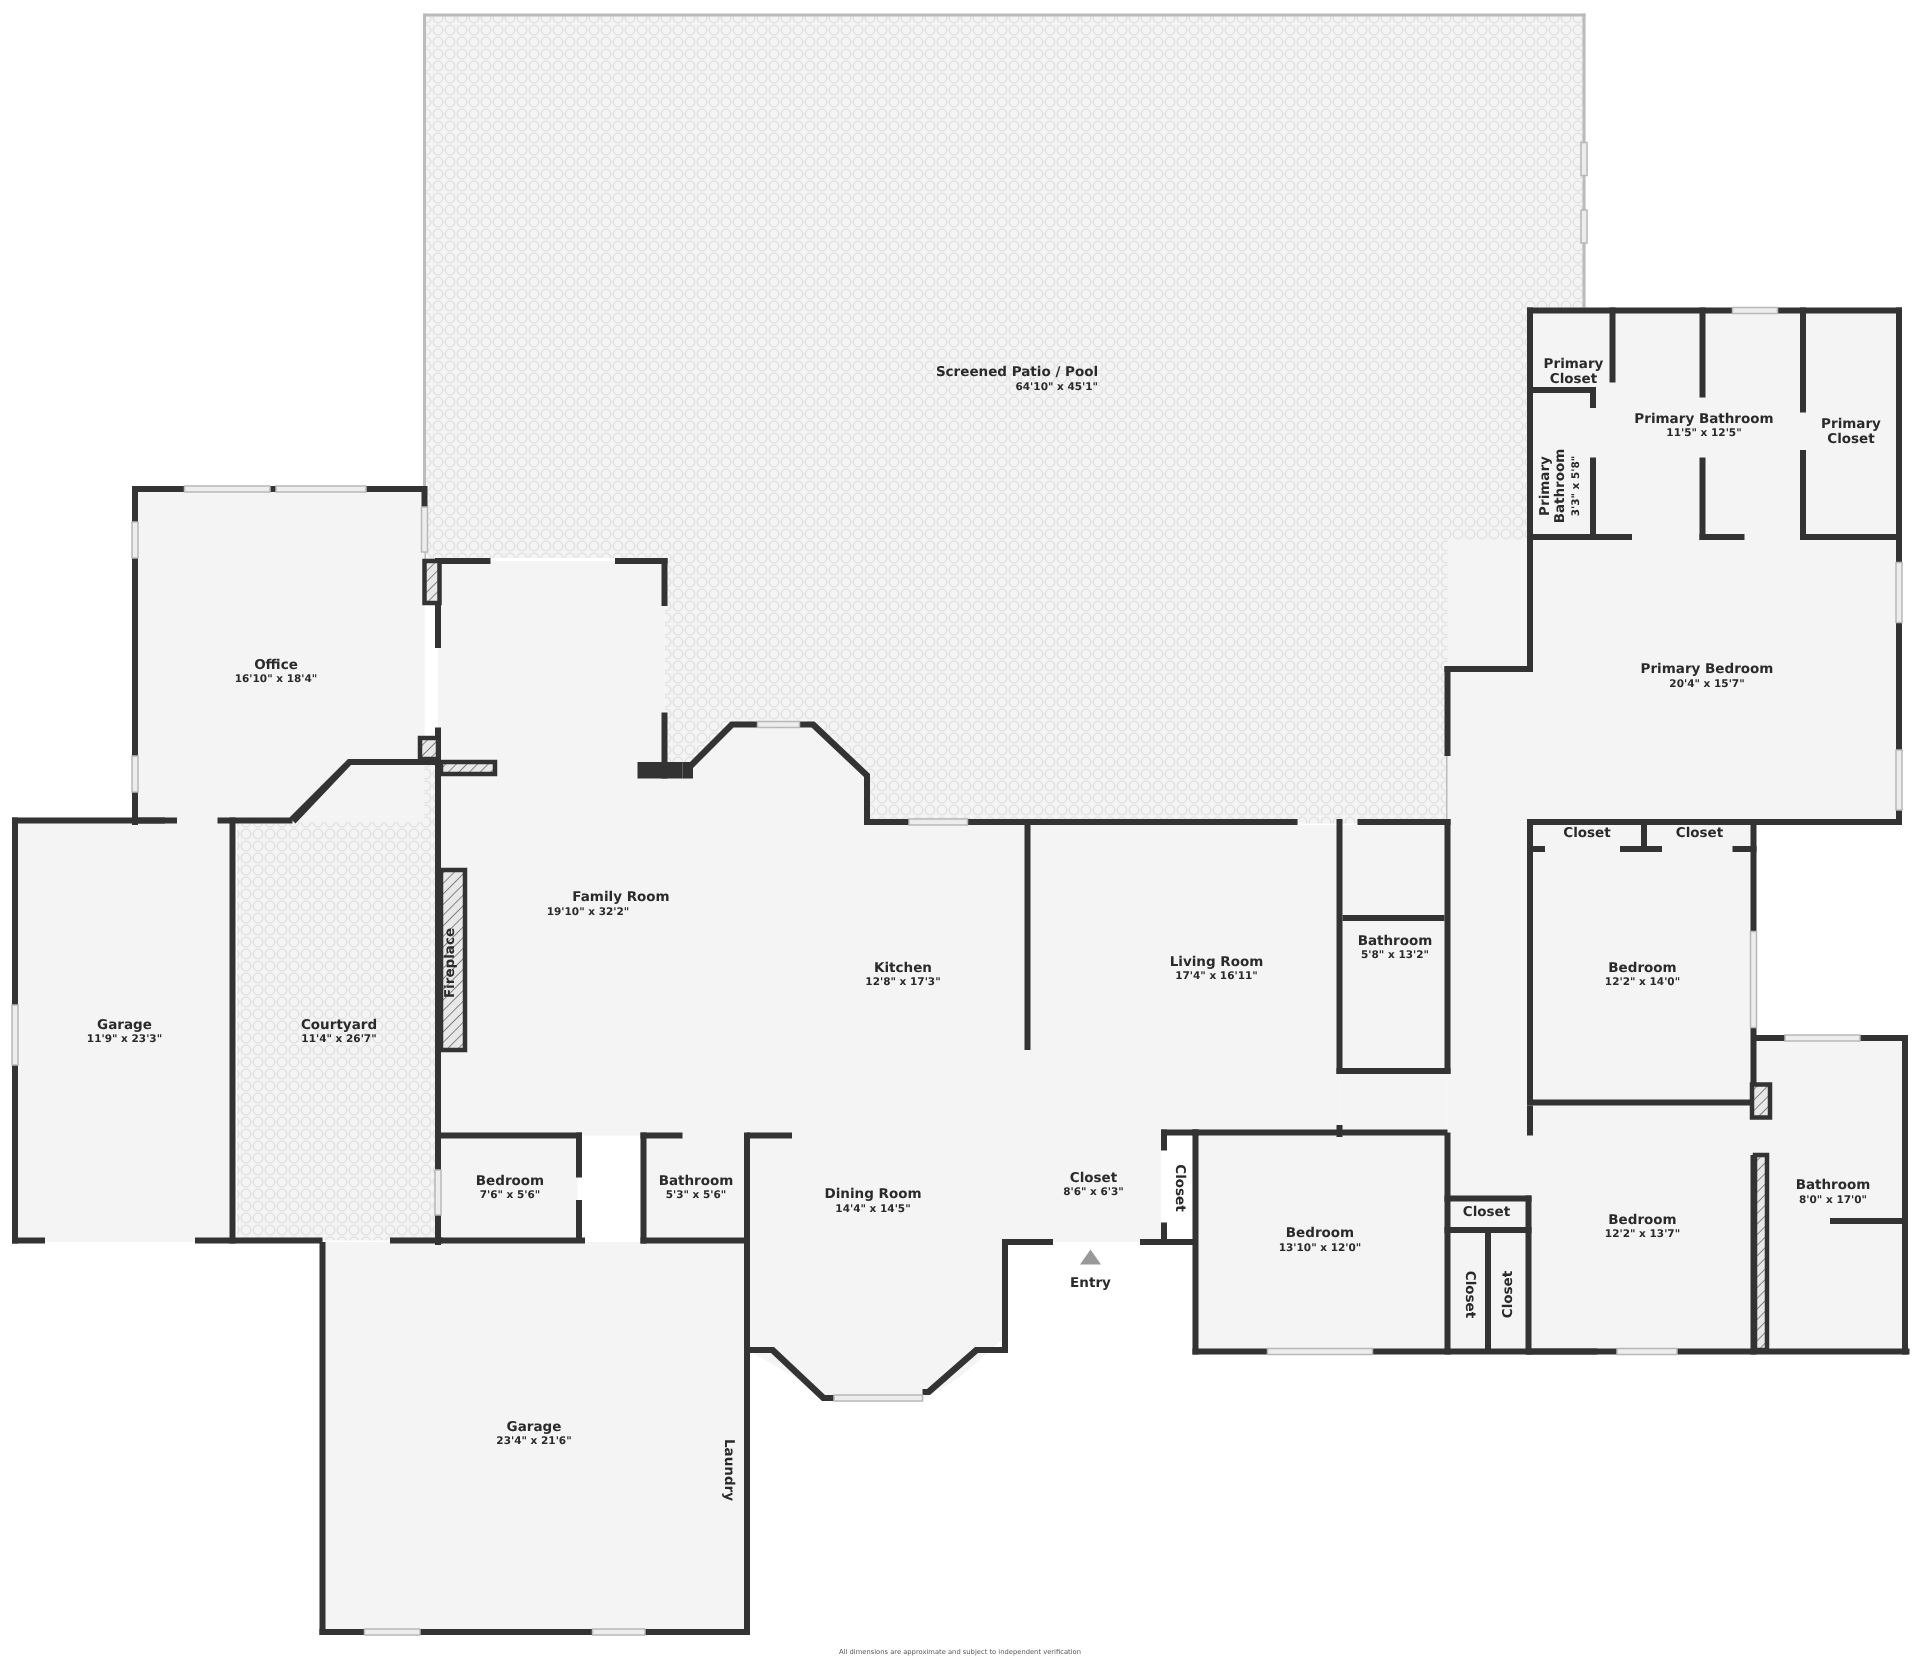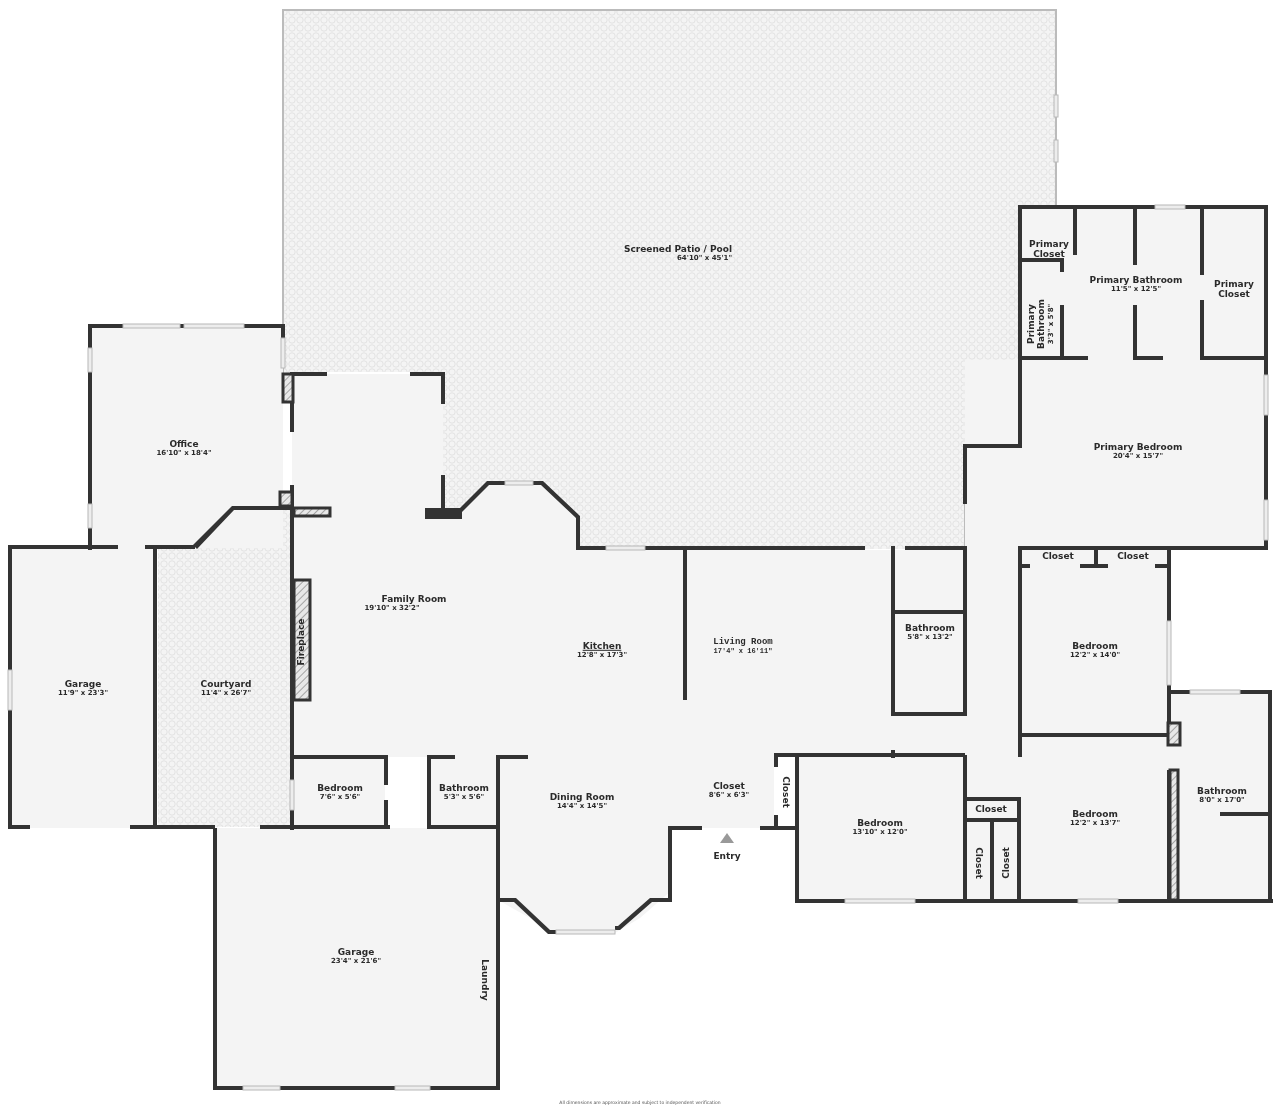--- a/index.html
+++ b/index.html
@@ -238,24 +238,24 @@
     </div>
     <div class="label" style="left: 1138px; top: 451px;">
       <span class="name" style="white-space: pre;">Primary Bedroom</span>
       <span class="dim">20'4" x 15'7"</span>
     </div>
     <div class="label" style="left: 392px; top: 603px;">
       <span class="name" style="white-space: pre; margin-left: 44px;">Family Room</span>
       <span class="dim">19'10" x 32'2"</span>
     </div>
     <div class="label" style="left: 602px; top: 650px;">
-      <span class="name" style="white-space: pre; text-decoration: underline;">Kitchen</span>
+      <span class="name" style="white-space: pre;">Kitchen</span>
       <span class="dim">12'8" x 17'3"</span>
     </div>
-    <div class="label" style="left: 743px; top: 646px; font-family: Liberation Mono, monospace;">
+    <div class="label" style="left: 811px; top: 646px;">
       <span class="name" style="white-space: pre;">Living Room</span>
       <span class="dim">17'4" x 16'11"</span>
     </div>
     <div class="label" style="left: 930px; top: 632px;">
       <span class="name" style="white-space: pre;">Bathroom</span>
       <span class="dim">5'8" x 13'2"</span>
     </div>
     <div class="label" style="left: 1058px; top: 556px;">
       <span class="name" style="white-space: pre;">Closet</span>
     </div>

